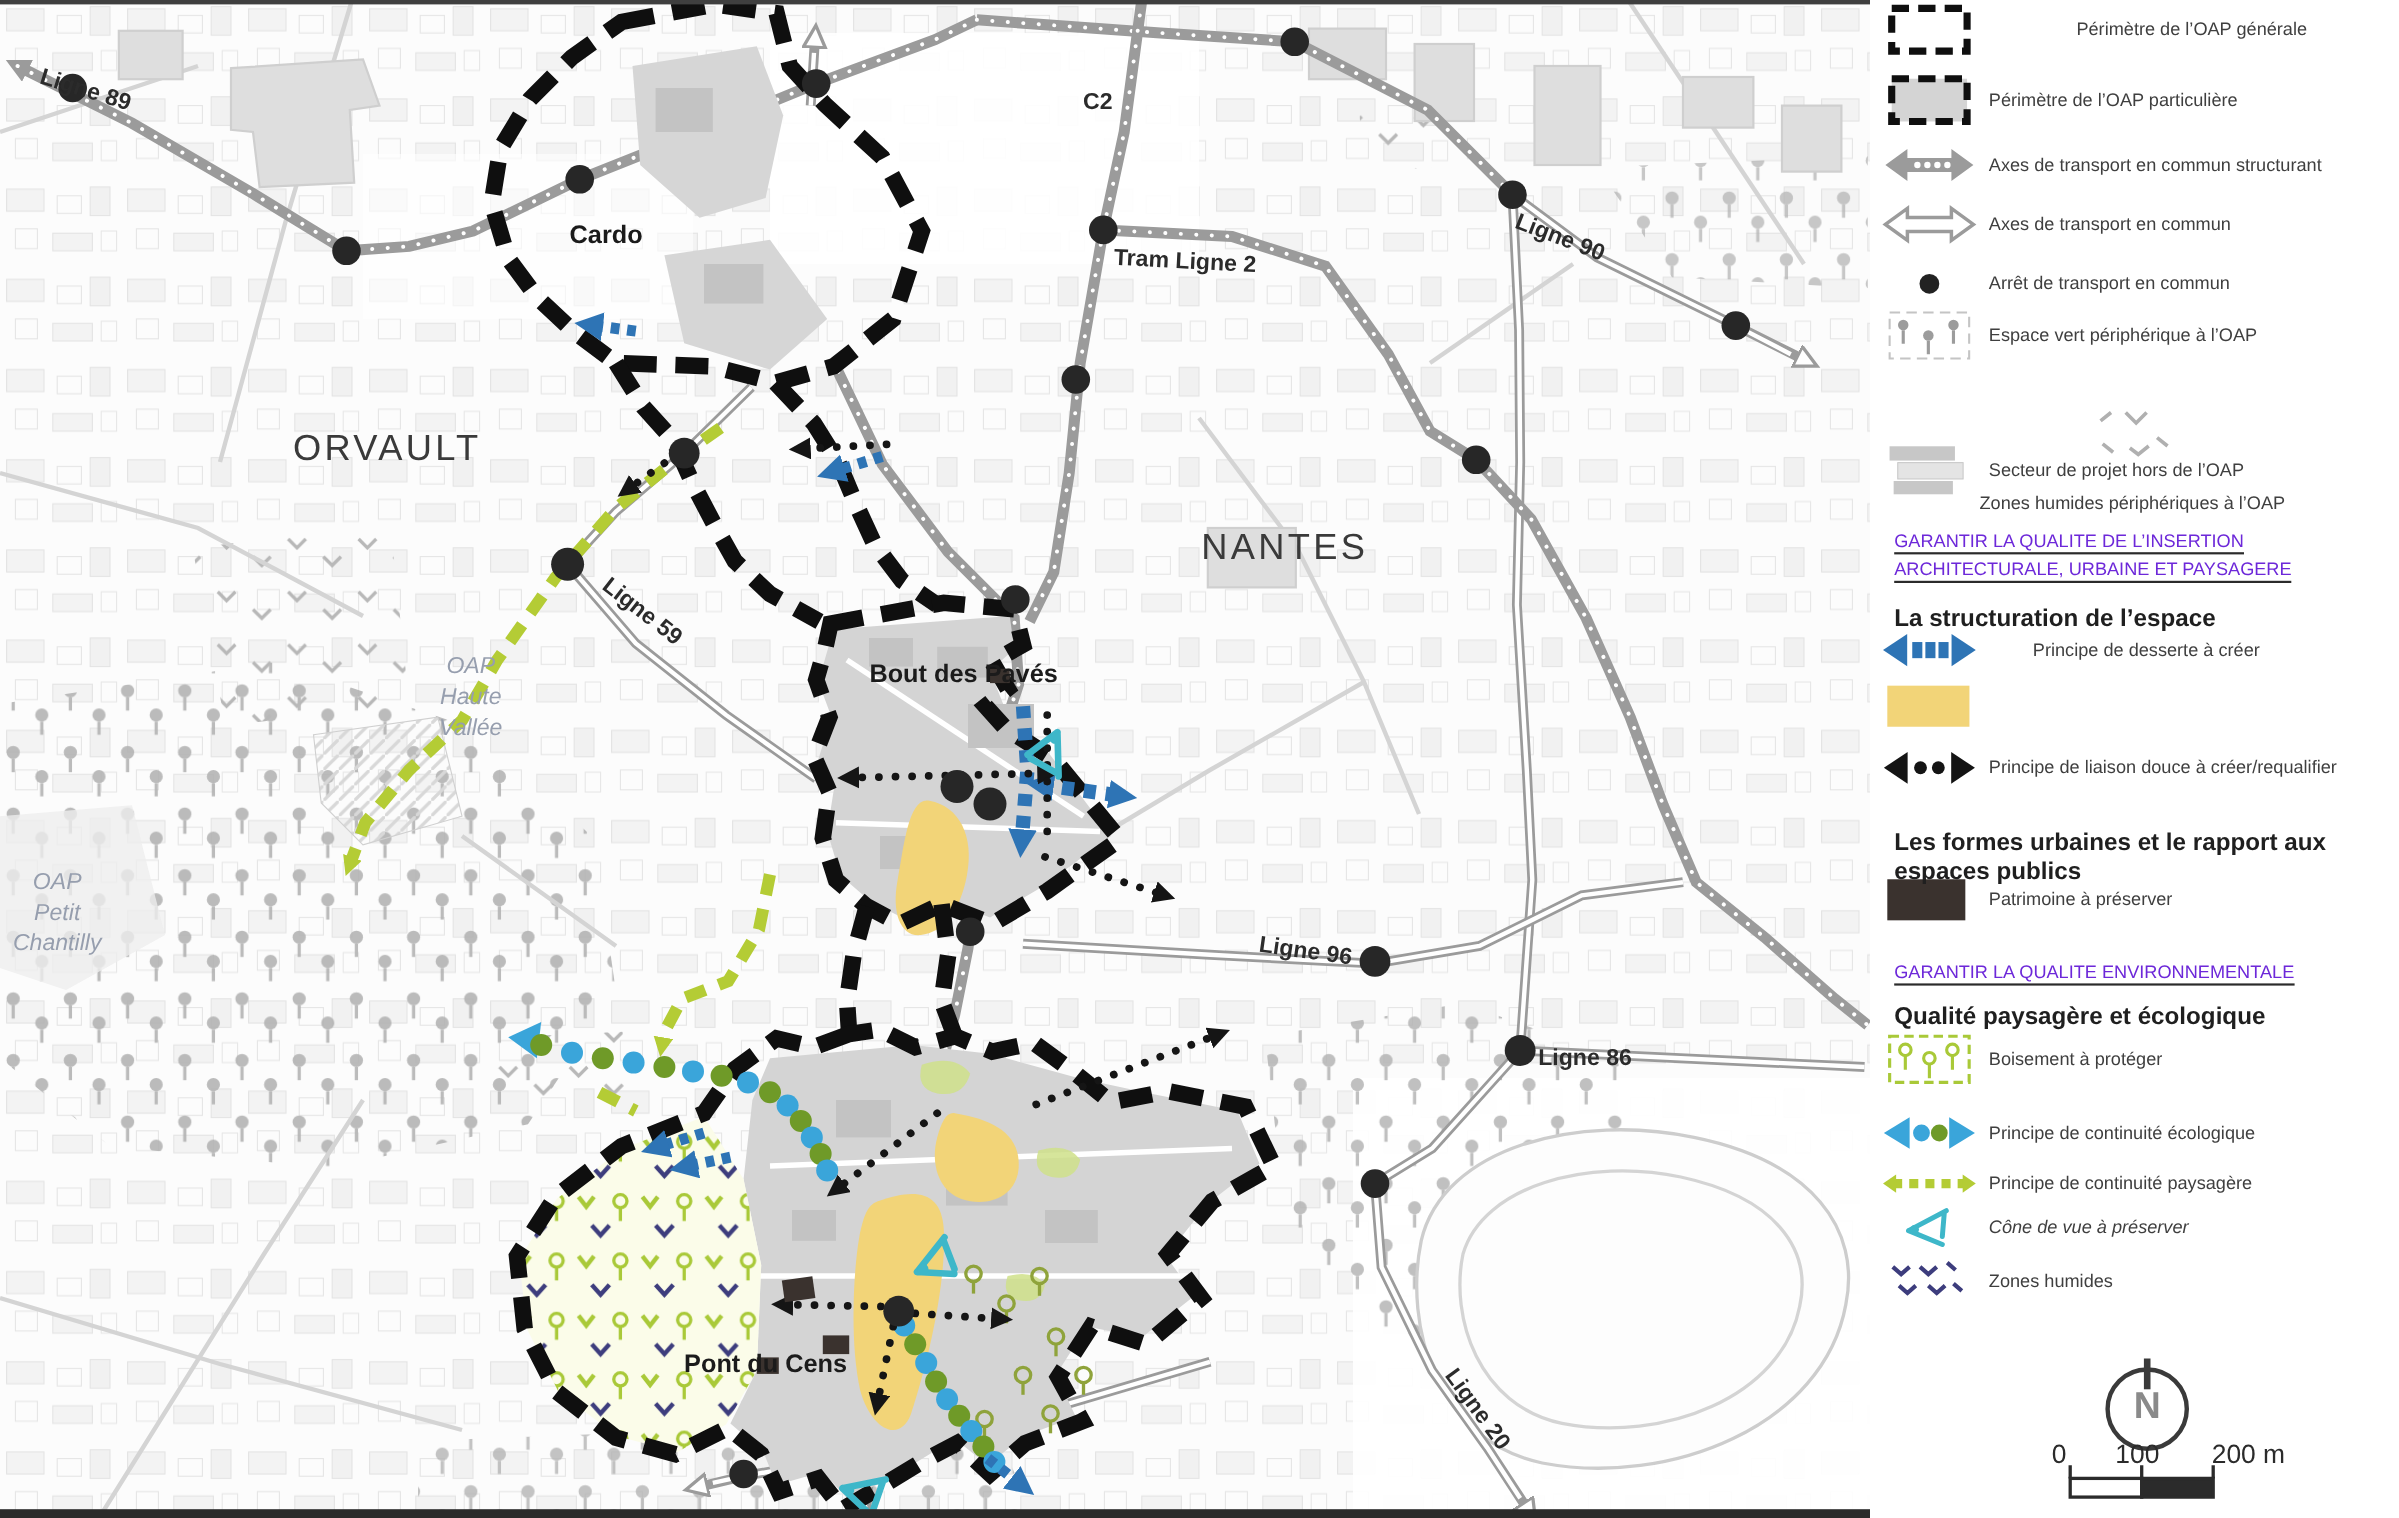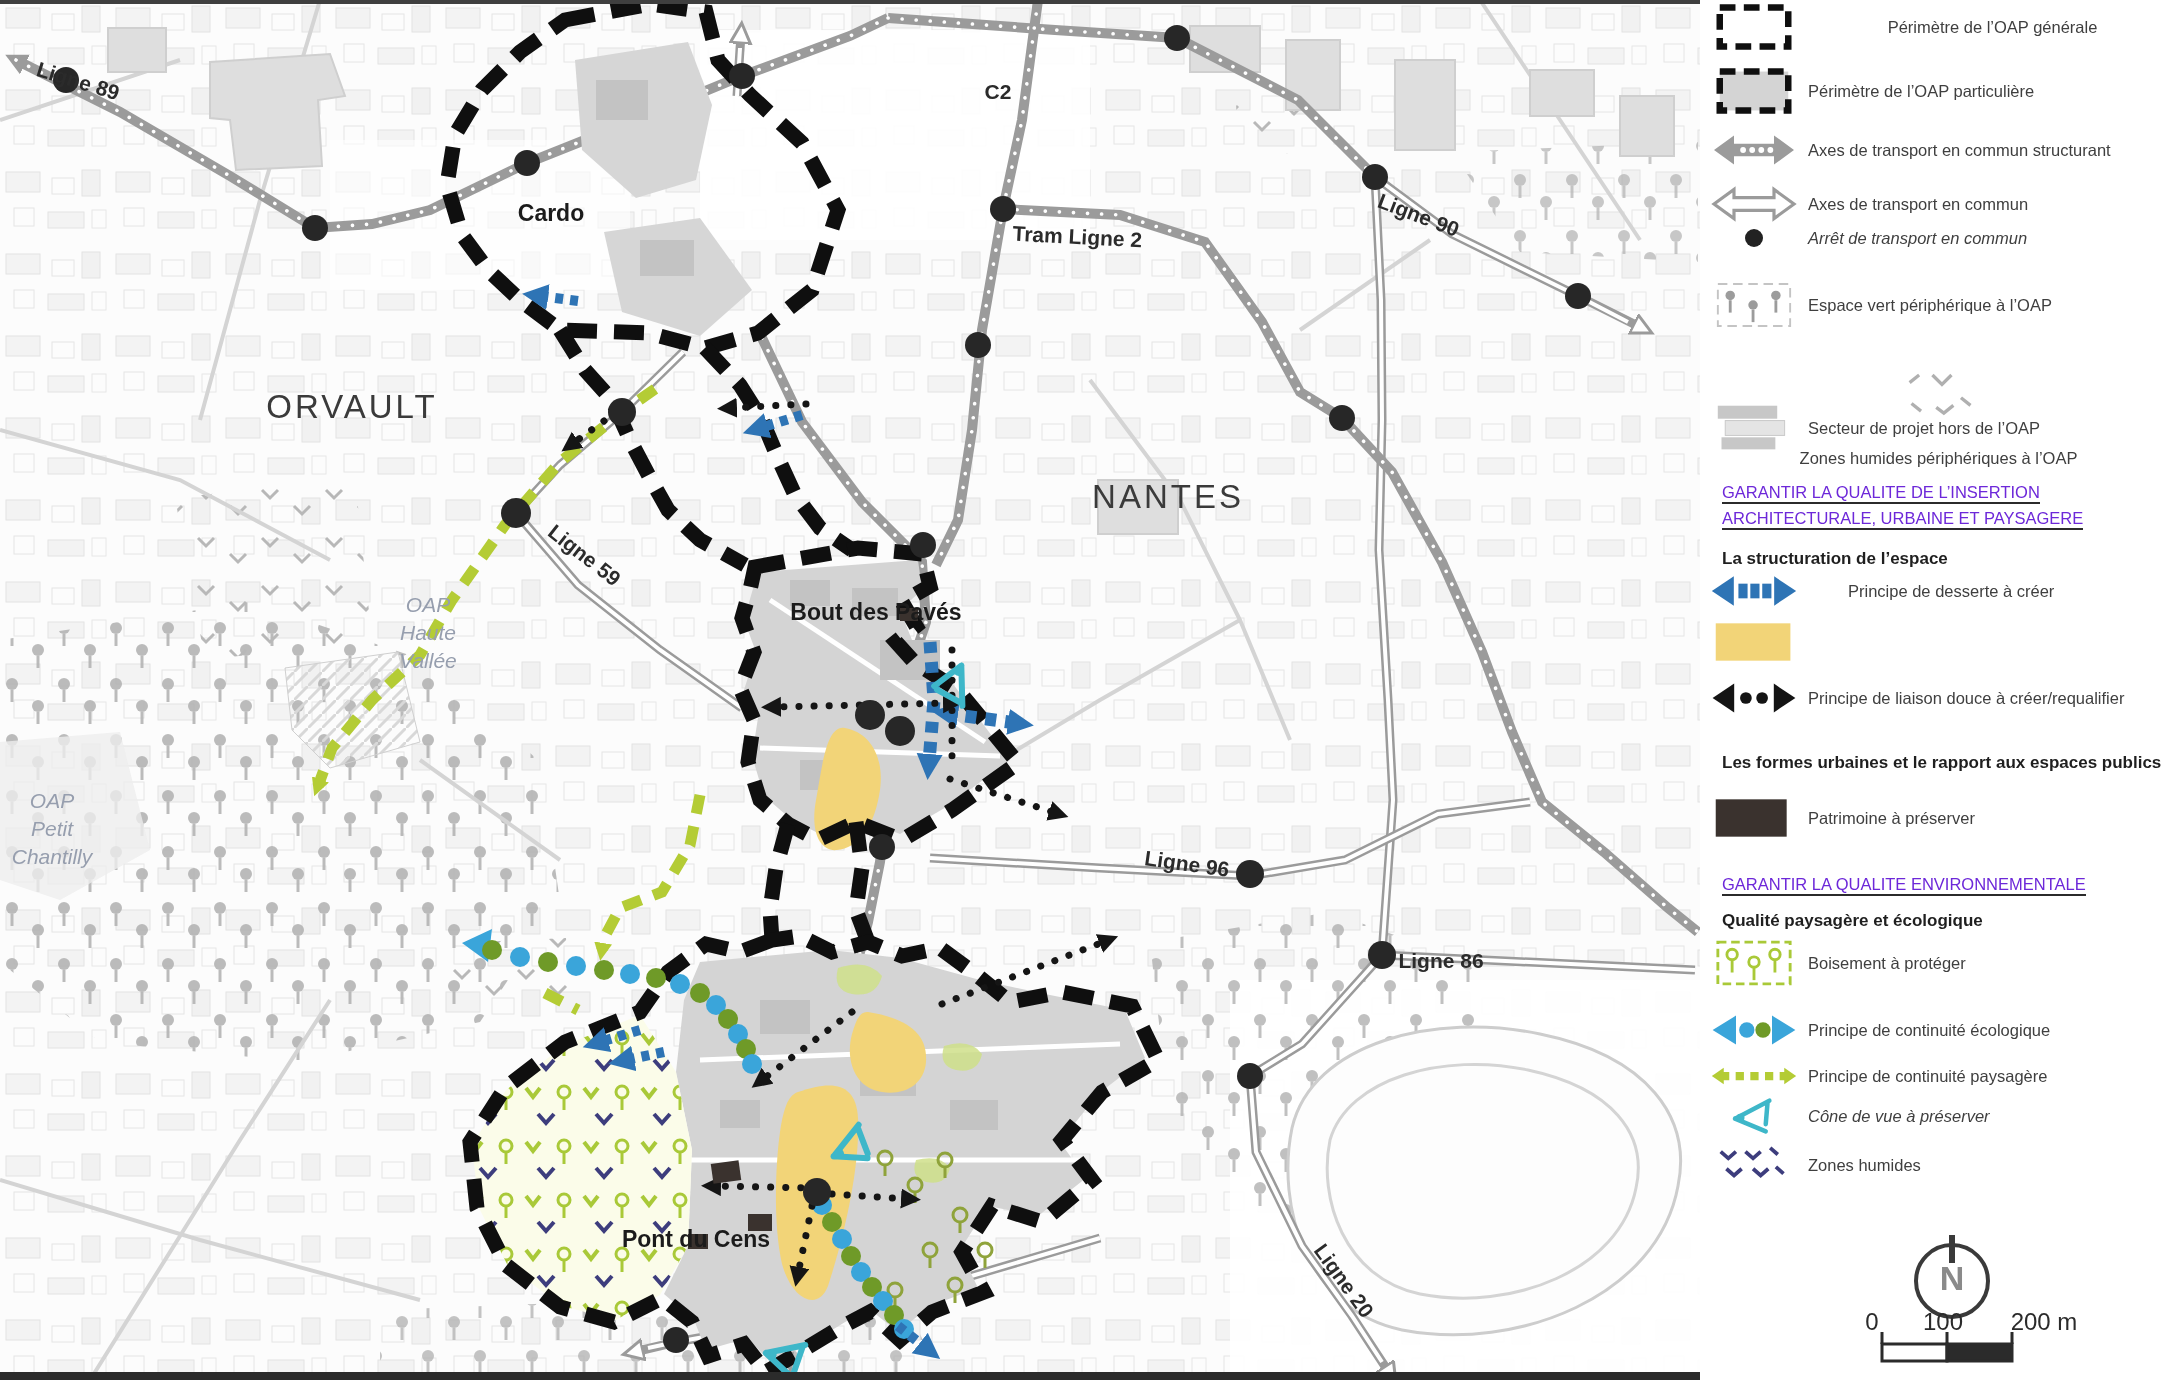--- a/index.html
+++ b/index.html
@@ -6,21 +6,21 @@
   body{width:2181px;height:1380px;position:relative;font-family:"Liberation Sans",sans-serif;overflow:hidden;}
   .stage{position:absolute;inset:0;}
   .map-area{position:absolute;left:0;top:0;width:1700px;height:1380px;background:#fcfcfc;}
   .map-area svg{display:block;}
   .legend{position:absolute;left:1700px;top:0;width:481px;height:1380px;background:#ffffff;}
   .leg-row{position:absolute;left:0;width:100%;display:flex;align-items:center;min-height:44px;}
   .leg-sym{width:108px;flex:0 0 108px;display:flex;justify-content:center;align-items:center;}
   .leg-lbl{flex:1;font-size:16.5px;line-height:1.22;color:#3f3f3f;padding-right:4px;}
   .leg-hdr{position:absolute;left:22px;width:450px;font-size:16.5px;font-weight:normal;color:#6d28d9;line-height:1.55;}
   .leg-hdr span{border-bottom:2px solid #2b2b2b;padding-bottom:1px;}
-  .leg-sub{position:absolute;left:22px;width:450px;font-size:17px;font-weight:bold;color:#1f1f1f;}
+  .leg-sub{position:absolute;left:22px;width:450px;font-size:22px;font-weight:bold;color:#1f1f1f;}
   .north{position:absolute;left:214px;top:1243px;width:68px;height:68px;border:4px solid #3a3a3a;border-radius:50%;}
   .north .tick{position:absolute;left:31px;top:-12px;width:6px;height:28px;background:#3a3a3a;}
   .north .n{position:absolute;left:0;right:0;top:12px;text-align:center;font-size:34px;font-weight:bold;color:#8a8a8a;}
   .scalebox{position:absolute;left:150px;top:1306px;}
   
   .tA{stroke:#9b9b9b;stroke-width:10;fill:none;}
   .tAd{stroke:#ffffff;stroke-width:3.6;fill:none;stroke-dasharray:0.1 14;stroke-linecap:round;}
   .tB{stroke:#9b9b9b;stroke-width:9;fill:none;}
   .tBi{stroke:#ffffff;stroke-width:4;fill:none;}
   .rd{stroke:#d4d4d4;stroke-width:4;fill:none;}
@@ -396,21 +396,21 @@
           <div class="leg-lbl">Axes de transport en commun structurant</div>
         </div>
         <div class="leg-row" style="top: 182px;">
           <div class="leg-sym">
             <svg viewBox="0 0 96 44" width="88" height="40">
               <path d="M4,22 L26,6 L26,15 L70,15 L70,6 L92,22 L70,38 L70,29 L26,29 L26,38 Z" fill="#fff" stroke="#9b9b9b" stroke-width="3.5"></path>
             </svg>
           </div>
           <div class="leg-lbl">Axes de transport en commun</div>
         </div>
-        <div class="leg-row" style="top: 216px; font-style: italic;">
+        <div class="leg-row" style="top: 236px;">
           <div class="leg-sym">
             <svg viewBox="0 0 40 40" width="36" height="36">
               <circle cx="20" cy="20" r="10" fill="#222"></circle>
             </svg>
           </div>
           <div class="leg-lbl">Arrêt de transport en commun</div>
         </div>
         <div class="leg-row" style="top: 280px;">
           <div class="leg-sym">
             <svg viewBox="0 0 82 52" width="78" height="50">

